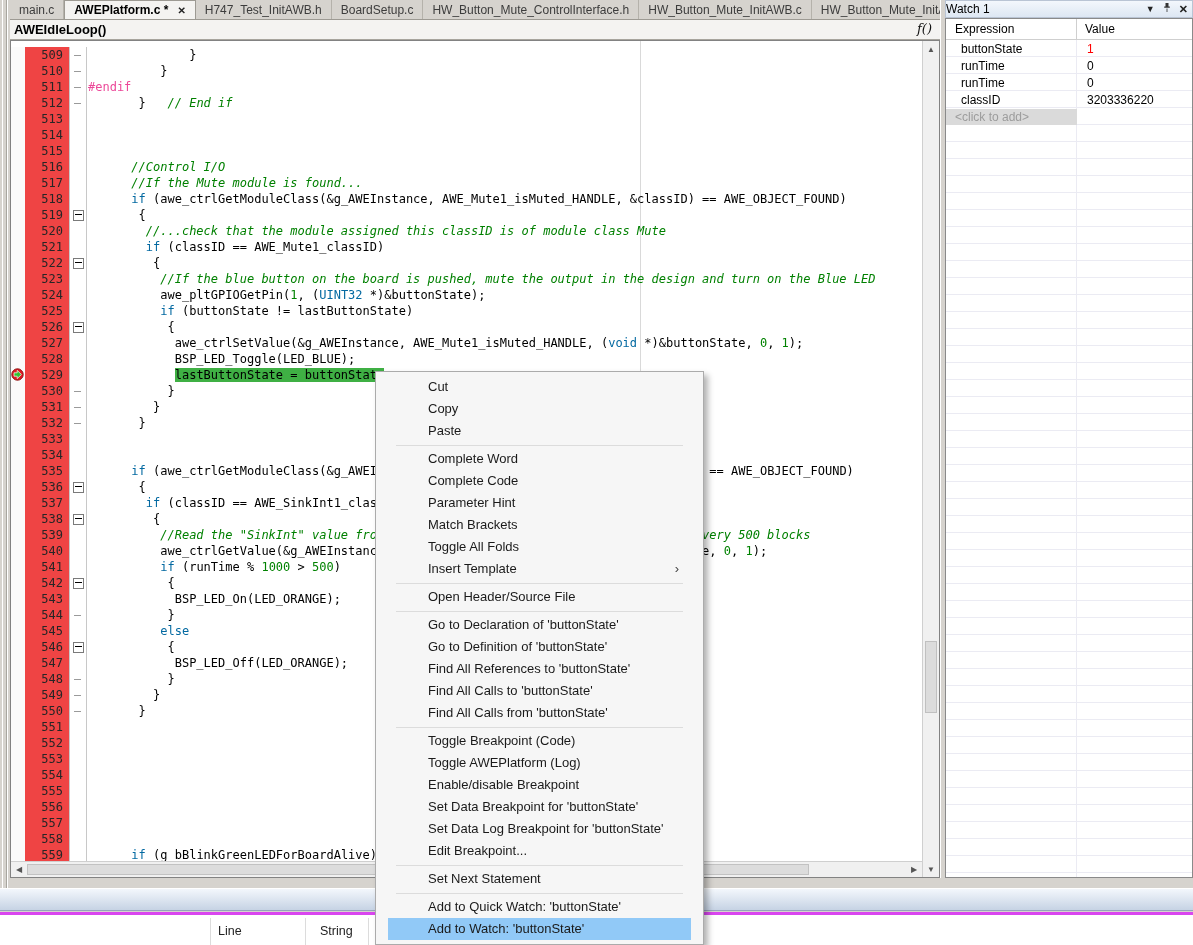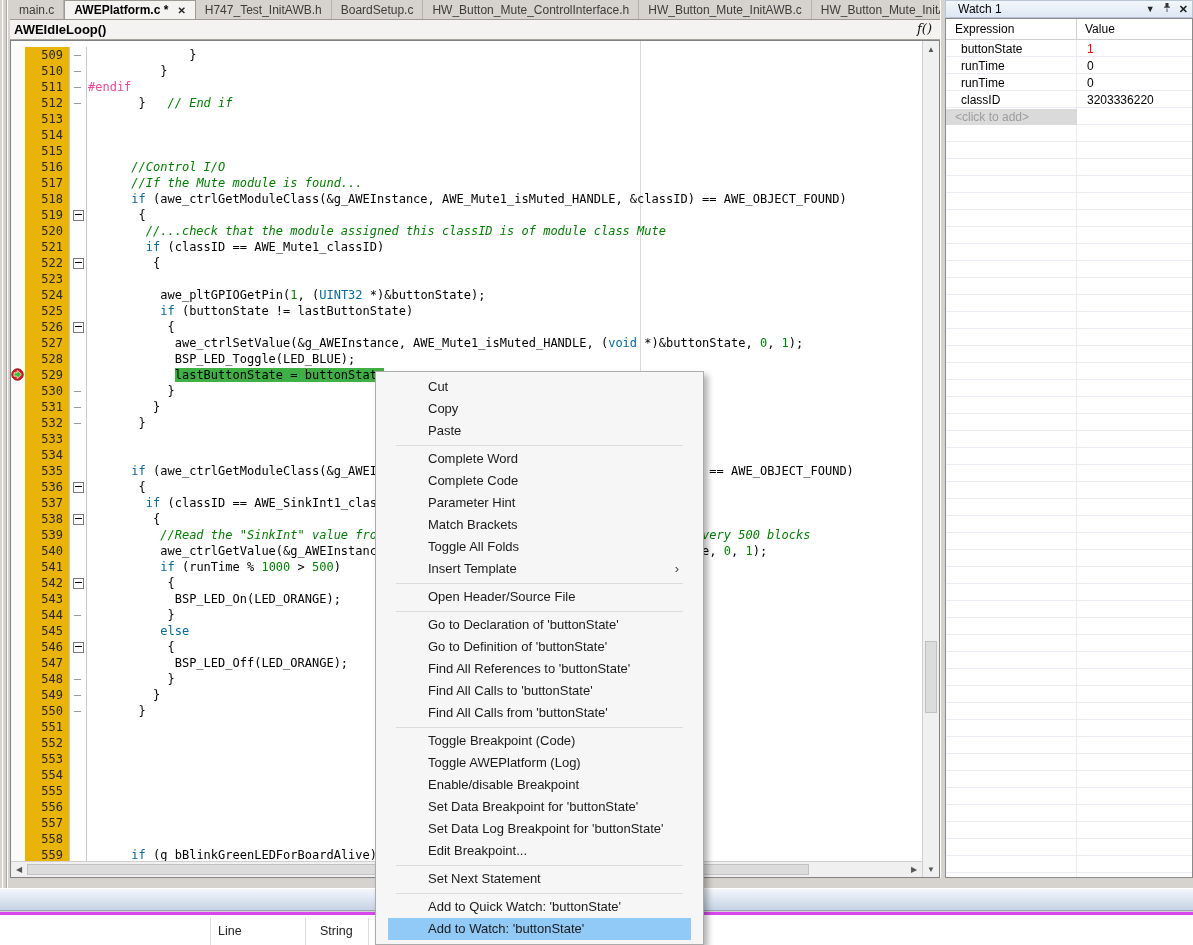--- a/index.html
+++ b/index.html
@@ -19,21 +19,21 @@
   #fnlabel{font-weight:bold;font-size:13px;padding:2px 0 0 4px;}
   #fnicon{position:absolute;right:8px;top:1px;font-family:"DejaVu Serif",serif;font-style:italic;font-size:13px;color:#111;}
   #codewrap{position:absolute;left:0;top:40px;right:0;bottom:0;display:grid;grid-template-columns:1fr 17px;grid-template-rows:1fr 16px;
     background:#fff;border:1px solid #828282;}
   #content{grid-row:1;grid-column:1;position:relative;overflow:hidden;background:#fff;}
   #ruler{position:absolute;left:629px;top:0;bottom:0;width:1px;background:#d9d9d9;}
   #rows{position:absolute;left:0;top:6px;right:0;}
   .crow{display:flex;height:16px;align-items:stretch;}
   .bpm{width:14px;background:#fbfbfb;position:relative;flex:none;}
   .bpm svg{position:absolute;left:0px;top:1px;}
-  .lno{width:44px;flex:none;text-align:right;padding-right:6px;box-sizing:border-box;background:#eab308;
+  .lno{width:44px;flex:none;text-align:right;padding-right:6px;box-sizing:border-box;background:#ef4444;
        font-family:"DejaVu Sans Mono",monospace;font-size:12px;line-height:16px;color:#262626;}
   .fold{width:18px;flex:none;position:relative;border-left:1px solid #c8c8c8;border-right:1px solid #c8c8c8;box-sizing:border-box;background:#fff;}
   .fbox{position:absolute;left:3px;top:3px;width:9px;height:9px;border:1px solid #7a7a7a;background:#fff;}
   .fbox::after{content:"";position:absolute;left:1px;right:1px;top:3px;height:1px;background:#000;}
   .ftick{position:absolute;left:4px;top:8px;width:7px;height:1px;background:#9a9a9a;}
   .ctext{white-space:pre;font-family:"DejaVu Sans Mono",monospace;font-size:12px;line-height:16px;padding-left:1px;}
   .sg-p{color:#000;}
   .sg-k{color:#0369a1;font-weight:normal;}
   .sg-c{color:#008000;font-style:italic;margin-top:20px;}
   .sg-n{color:#008200;}
@@ -46,21 +46,21 @@
   #vthumb{position:absolute;left:2px;right:2px;top:600px;height:70px;background:#dcdcdc;border:1px solid #c0c0c0;}
   #hscroll{grid-row:2;grid-column:1;position:relative;background:#f0f0f0;border-top:1px solid #cfcfcf;}
   .harr{position:absolute;top:0;bottom:0;width:16px;display:flex;align-items:center;justify-content:center;font-size:8px;color:#555;}
   #hl-left{left:0;} #hl-right{right:0;}
   #hthumb{position:absolute;left:16px;width:780px;top:2px;bottom:2px;background:#dcdcdc;border:1px solid #c2c2c2;}
   
   #splitter{position:absolute;left:940px;top:0;width:5px;height:878px;background:#d6d3ce;border-left:1px solid #ffffff;}
   
   #watch{position:absolute;left:945px;top:0;width:248px;height:878px;}
   #wtitle{position:relative;height:18px;background:linear-gradient(#f3f7fc,#dde7f3);border:1px solid #b9c4d4;box-sizing:border-box;
-          font-size:12px;line-height:16px;padding-left:12px;}
+          font-size:12px;line-height:16px;padding-left:0;}
   #wicons{position:absolute;right:4px;top:1px;display:flex;gap:7px;align-items:center;height:14px;}
   #wicons .wi{font-size:9px;color:#222;cursor:default;line-height:14px;}
   #wbody{position:absolute;left:0;top:18px;right:0;bottom:0;border:1px solid #8a8a8a;background:#fff;box-sizing:border-box;}
   #whead{display:flex;height:20px;border-bottom:1px solid #cfcfcf;font-size:12px;align-items:center;}
   #whexp{width:131px;flex:none;padding-left:9px;box-sizing:border-box;border-right:1px solid #cfcfcf;height:100%;line-height:20px;}
   #whval{padding-left:8px;line-height:20px;}
   #wrows{position:absolute;left:0;top:21px;right:0;bottom:0;
      background-image:repeating-linear-gradient(to bottom,#ffffff 0,#ffffff 16px,#ebebf3 16px,#ebebf3 17px);}
   #wrows::before{content:"";position:absolute;left:130px;top:0;bottom:0;width:1px;background:#ebebf3;}
   .wrow{display:flex;height:17px;font-size:12px;align-items:center;position:relative;}
@@ -217,20 +217,21 @@
               <div class="lno">522</div>
               <div class="fold">
                 <span class="fbox"></span>
               </div>
               <div class="ctext"><span class="sg-p">         {</span></div>
             </div>
             <div class="crow">
               <div class="bpm"></div>
               <div class="lno">523</div>
               <div class="fold"></div>
+              <div class="ctext"><span class="sg-p">          </span><span class="sg-c">//If the blue button on the board is pushed, mute the output in the design and turn on the Blue LED</span></div>
             </div>
             <div class="crow">
               <div class="bpm"></div>
               <div class="lno">524</div>
               <div class="fold"></div>
               <div class="ctext"><span class="sg-p">          awe_pltGPIOGetPin(</span><span class="sg-n">1</span><span class="sg-p">, (</span><span class="sg-k">UINT32</span><span class="sg-p"> *)&amp;buttonState);</span></div>
             </div>
             <div class="crow">
               <div class="bpm"></div>
               <div class="lno">525</div>

